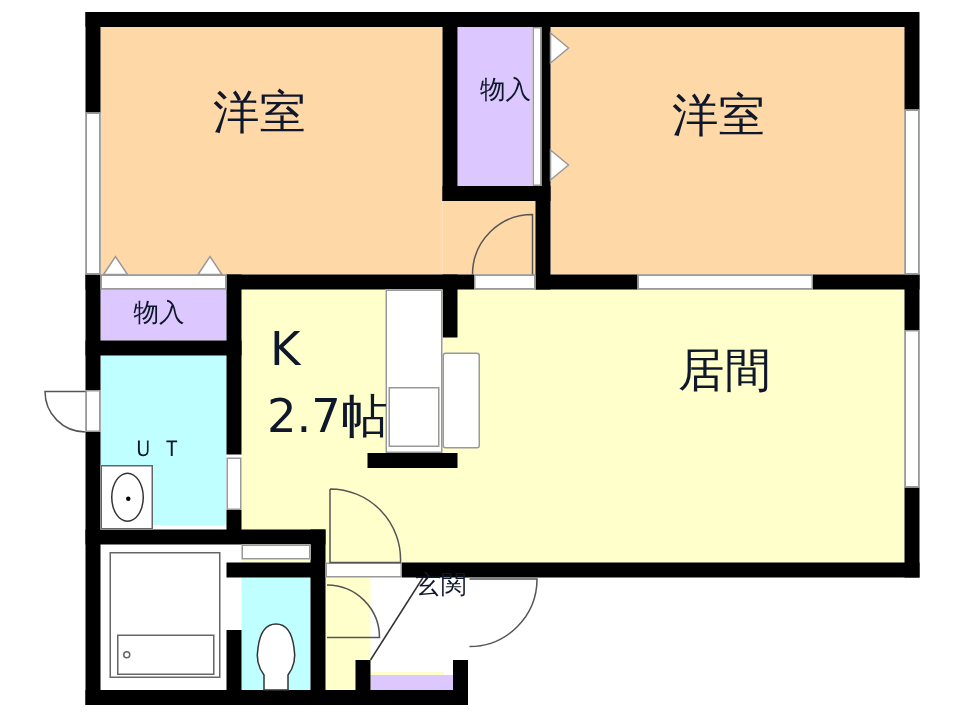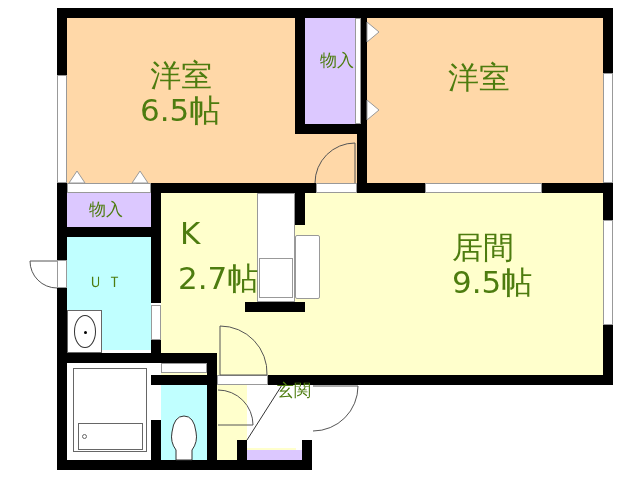--- a/index.html
+++ b/index.html
@@ -1,21 +1,21 @@
 <!DOCTYPE html>
 <html><head>
 <meta charset="utf-8">
 <style>
   html, body { margin: 0; padding: 0; background: #ffffff; }
   body { width: 640px; height: 480px; position: relative; overflow: hidden;
          font-family: "DejaVu Sans", "Liberation Sans", sans-serif; }
   .abs { position: absolute; box-sizing: border-box; }
   .wall { position: absolute; background: #000; }
   .room { position: absolute; }
-  .label { position: absolute; color: #4d7c0f; line-height: 1; white-space: nowrap; }
+  .label { position: absolute; color: #0f172a; line-height: 1; white-space: nowrap; }
   .big { font-size: 31px; }
   .mid { font-size: 17px; }
   .sm { font-size: 15px; }
   .win { position: absolute; background: #fff; border: 1px solid #999; box-sizing: border-box; }
   svg { position: absolute; overflow: visible; }
 </style>
 </head>
 <body>
 
 <div class="room" style="left:67px;top:18px;width:228px;height:165px;background:#ffd8a8;"></div>
@@ -104,38 +104,36 @@
   <polygon points="2,18 10,6 18,18" fill="#fff" stroke="#999"></polygon>
   <polygon points="65,18 73,6 81,18" fill="#fff" stroke="#999"></polygon>
 </svg>
 <svg style="left:367px;top:20px;" width="20" height="100">
   <polygon points="0,2 12,12 0,22" fill="#fff" stroke="#999"></polygon>
   <polygon points="0,80 12,90 0,100" fill="#fff" stroke="#999"></polygon>
 </svg>
 
 <div class="label big" style="left:140px;top:60px;text-align:center;">
   <div style="padding-left:2px;">洋室</div>
-  <div style="margin-top:4px;">6.5帖</div>
 </div>
 
 <div class="label big" style="left:448px;top:62px;">
   <div>洋室</div>
 </div>
 
 <div class="label mid" style="left:320px;top:50px;width:20px;text-align:center;line-height:1.25;">
   <div style="word-break:break-all;width:18px;">物入</div>
 </div>
 
 <div class="label mid" style="left:89px;top:201px;">物入</div>
 
 <div class="label big" style="left:178px;top:218px;">
   <div style="padding-left:2px;">K</div>
   <div style="margin-top:14px;">2.7帖</div>
 </div>
 
 <div class="label big" style="left:408px;top:232px;margin-left:44px;">
   <div>居間</div>
-  <div style="margin-top:4px;">9.5帖</div>
 </div>
 
-<div class="label sm" style="left:88px;top:275px;letter-spacing:4px;">ＵＴ</div>
+<div class="label sm" style="left:88px;top:292px;letter-spacing:4px;">ＵＴ</div>
 
 <div class="label mid" style="left:277px;top:380px;width:18px;line-height:1.2;word-break:break-all;">玄関</div>
 
 </body></html>

